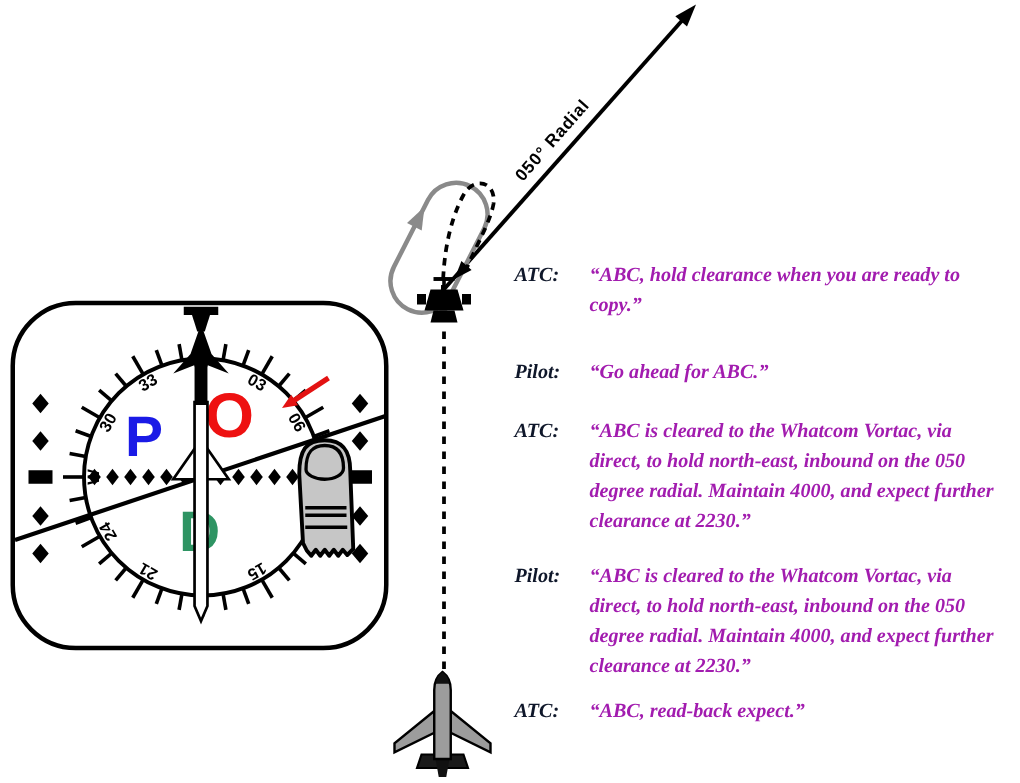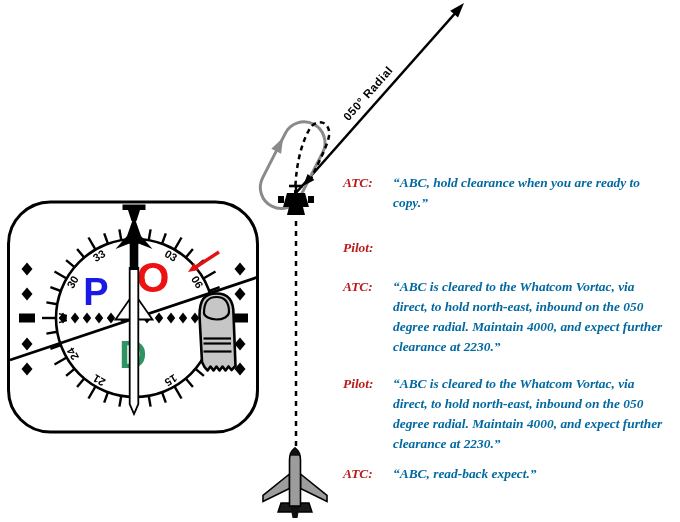--- a/index.html
+++ b/index.html
@@ -1,21 +1,21 @@
 <!DOCTYPE html>
 <html><head>
 <meta charset="utf-8">
 <style>
   html,body{margin:0;padding:0;background:#ffffff;}
   .stage{position:relative;width:680px;height:522px;background:#ffffff;overflow:hidden;
          font-family:"Liberation Serif",serif;}
   svg{position:absolute;left:0;top:0;}
   .dlg{position:absolute;left:343px;width:334px;display:flex;align-items:flex-start;}
-  .spk{flex:0 0 50px;width:50px;font:italic bold 13.4px/20px "Liberation Serif",serif;color:#b91c1c;}
-  .qt{width:278px;font:italic bold 13.4px/20px "Liberation Serif",serif;color:#0369a1;}
+  .spk{flex:0 0 50px;width:50px;font:italic bold 13.4px/20px "Liberation Serif",serif;color:#0f172a;}
+  .qt{width:278px;font:italic bold 13.4px/20px "Liberation Serif",serif;color:#a21caf;}
   .cl{font:bold 11px "Liberation Sans",sans-serif;fill:#000;text-anchor:middle;}
   .pod{font-family:"Liberation Sans",sans-serif;font-weight:bold;text-anchor:middle;}
   .radial-text{font:600 11.5px "Liberation Sans",sans-serif;letter-spacing:.6px;fill:#000;text-anchor:middle;}
 </style>
 </head>
 <body>
 
 <div class="stage">
 
 <svg width="680" height="522" viewBox="0 0 680 522">
@@ -170,20 +170,21 @@
     </g>
   </g>
 </svg>
 
   <div class="dlg" style="top:173px">
     <div class="spk">ATC:</div>
     <div class="qt">“ABC, hold clearance when you are ready to copy.”</div>
   </div>
   <div class="dlg" style="top:238px">
     <div class="spk">Pilot:</div>
+    <div class="qt">“Go ahead for ABC.”</div>
   </div>
   <div class="dlg" style="top:277px">
     <div class="spk">ATC:</div>
     <div class="qt">“ABC is cleared to the Whatcom Vortac, via direct, to hold north-east, inbound on the 050 degree radial.  Maintain 4000, and expect further clearance at 2230.”</div>
   </div>
   <div class="dlg" style="top:374px">
     <div class="spk">Pilot:</div>
     <div class="qt">“ABC is cleared to the Whatcom Vortac, via direct, to hold north-east, inbound on the 050 degree radial.  Maintain 4000, and expect further clearance at 2230.”</div>
   </div>
   <div class="dlg" style="top:464px">

